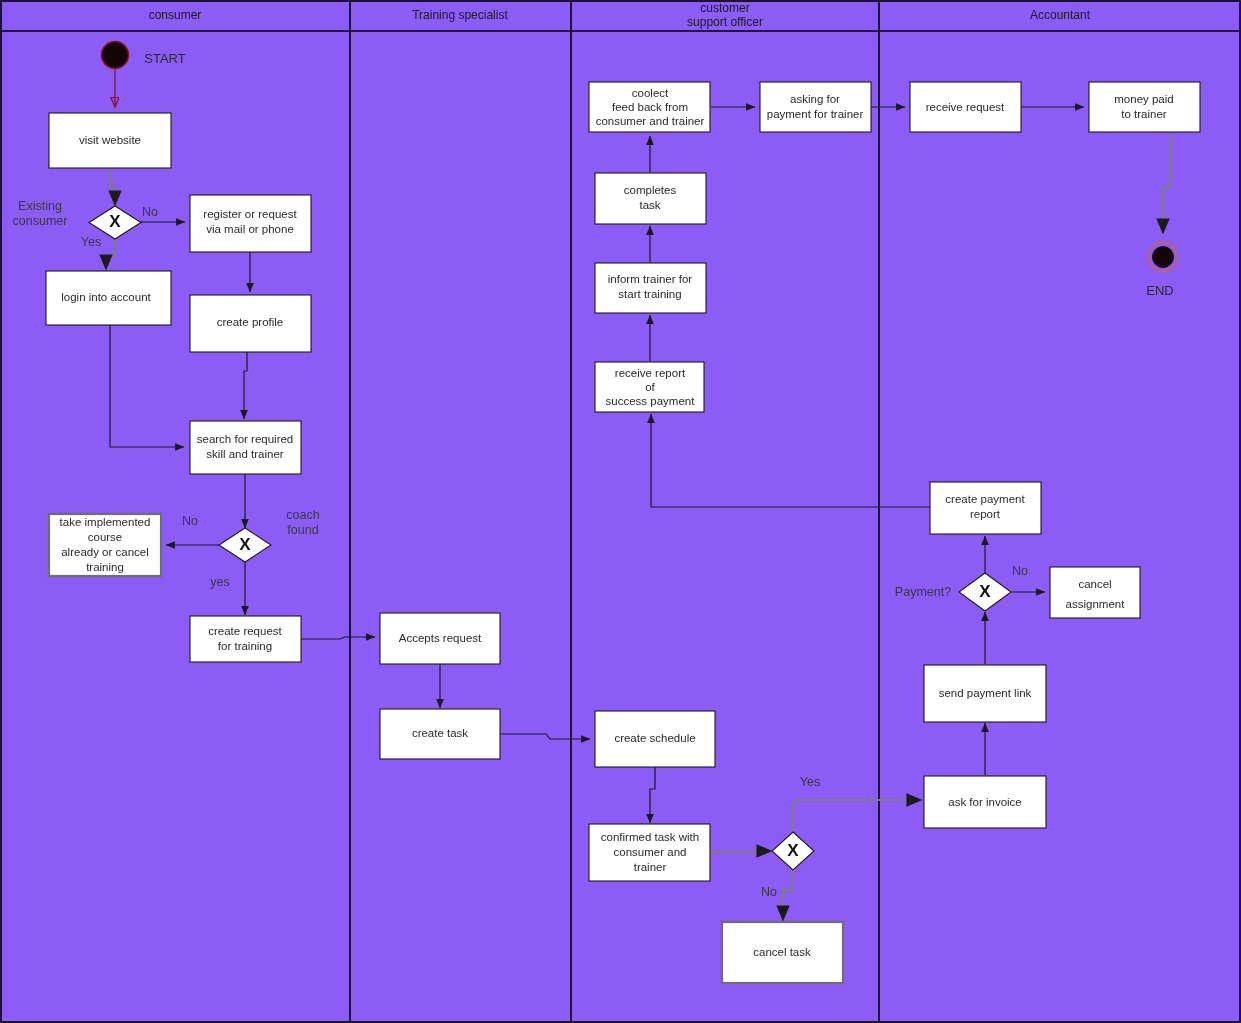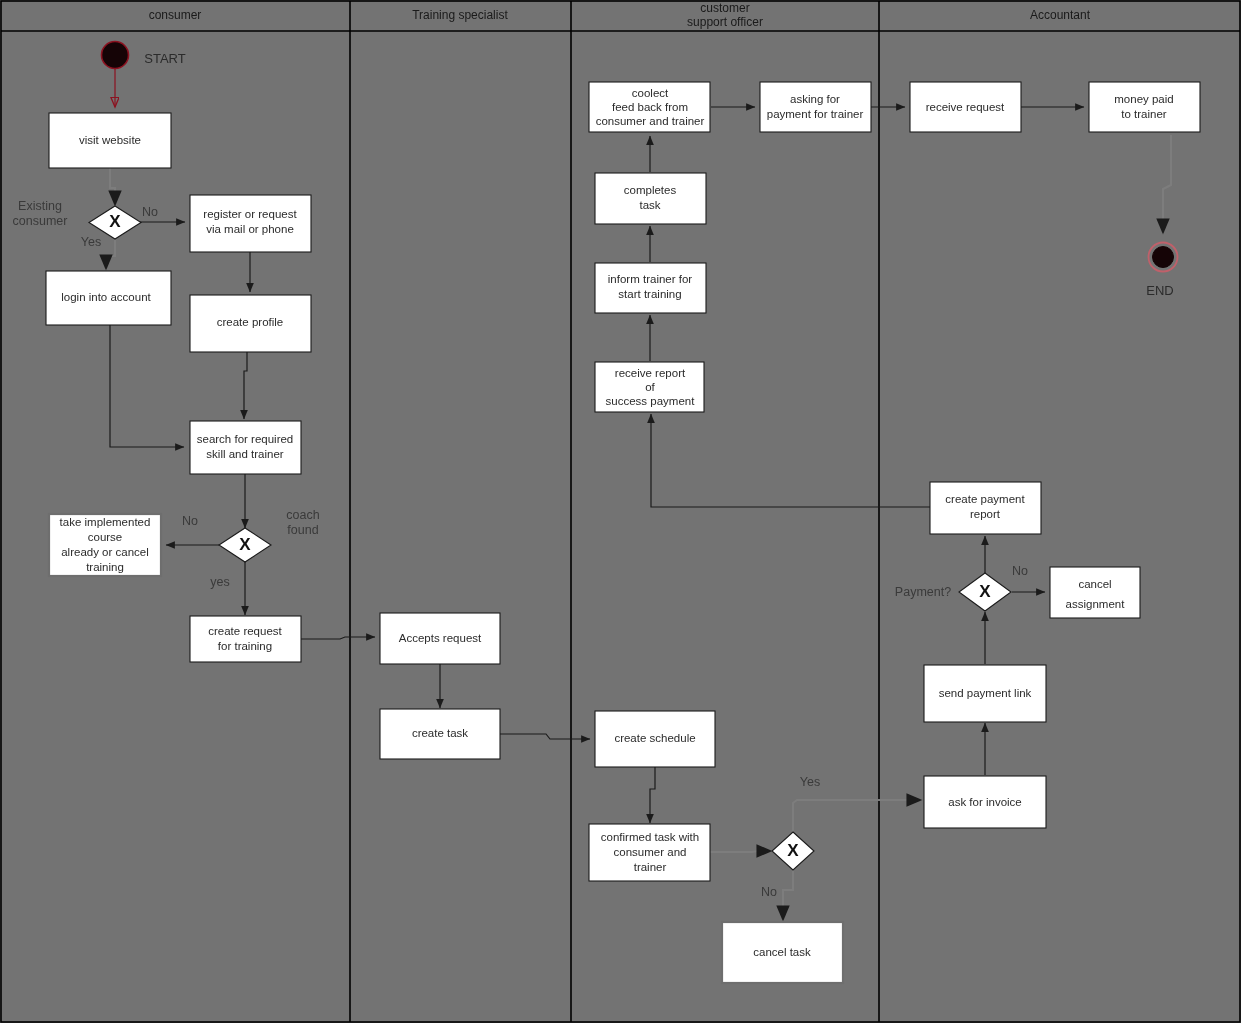--- a/index.html
+++ b/index.html
@@ -1,17 +1,17 @@
 <!DOCTYPE html>
 <html><head>
 <meta charset="utf-8">
 <style>
   html,body{margin:0;padding:0;background:#ffffff;}
   body{font-family:"Liberation Sans", sans-serif;}
-  #canvas{position:relative;width:1241px;height:1023px;background:#737373;overflow:hidden;}
+  #canvas{position:relative;width:1241px;height:1023px;background:#8b5cf6;overflow:hidden;}
   svg{position:absolute;top:0;left:0;width:1241px;height:1023px;}
   .lane-title{font-size:12px;fill:#1a1a1a;text-anchor:middle;dominant-baseline:middle;}
   .node-label{font-size:11.5px;fill:#2b2b2b;text-anchor:middle;dominant-baseline:middle;}
   .edge-label{font-size:12.5px;fill:#3a3a3a;text-anchor:middle;dominant-baseline:middle;}
   .term-label{font-size:13px;fill:#2b2b2b;text-anchor:middle;dominant-baseline:middle;}
   .boxrect{fill:#ffffff;stroke:#1b1b1b;stroke-width:1.1;}
   .boxrect.thick{stroke:#6e6e6e;stroke-width:2.2;}
   .diamond{fill:#ffffff;stroke:#1b1b1b;stroke-width:1.1;}
   .xmark{font-size:17px;font-weight:bold;fill:#111;text-anchor:middle;dominant-baseline:middle;font-family:"Liberation Sans",sans-serif;}
   .flow{fill:none;stroke:#1b1b1b;stroke-width:1.2;}

